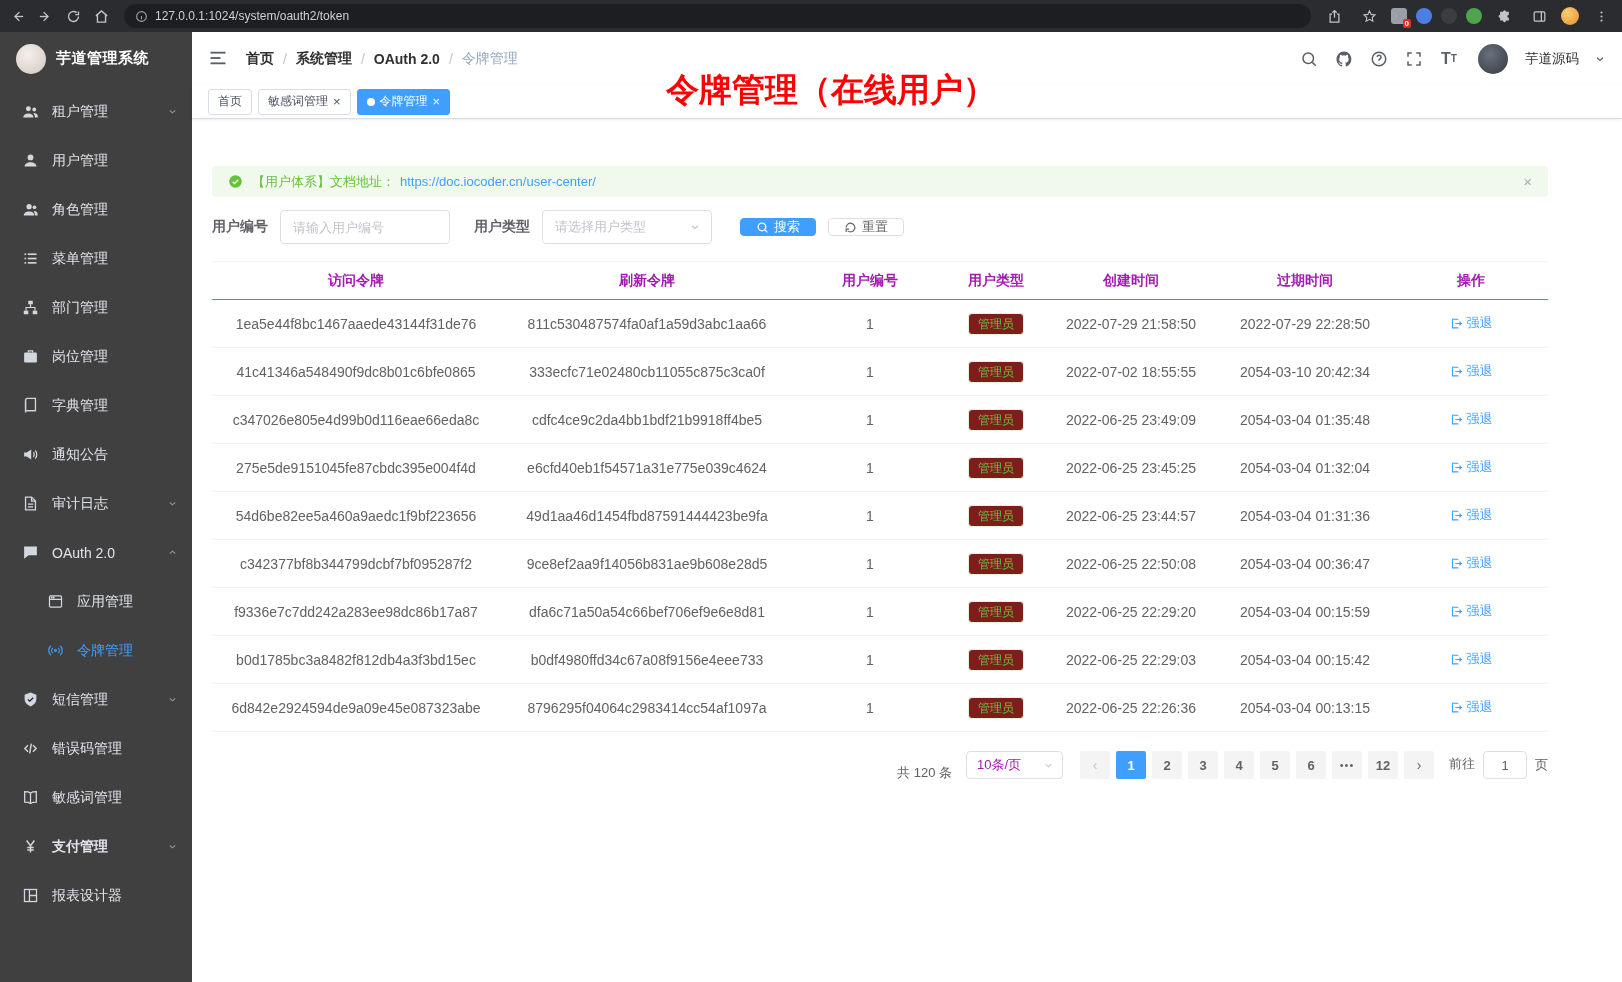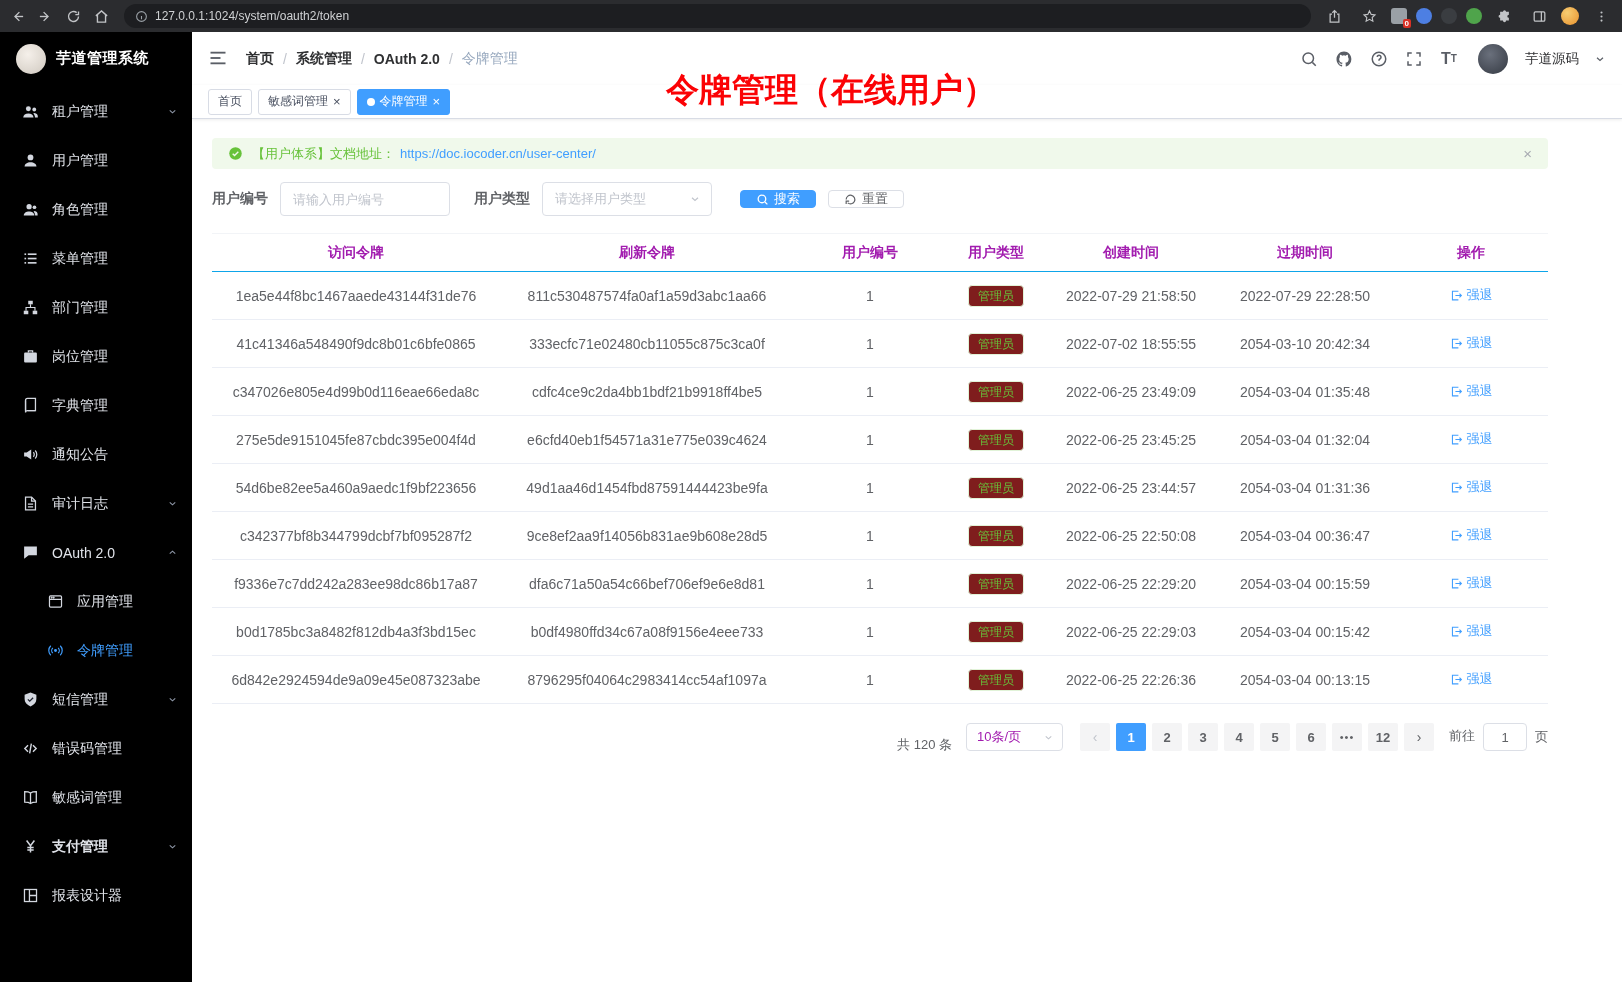--- a/index.html
+++ b/index.html
@@ -18,21 +18,21 @@
   .extc { width:16px; height:16px; border-radius:50%; display:inline-block; position:relative; flex-shrink:0; }
   .extc.gray { background:#9aa0a6; border-radius:3px; }
   .extc.blue { background:#4d7fe3; }
   .extc.dark { background:#3a3d41; }
   .extc.green { background:#4fa44b; }
   .ext-badge { position:absolute; right:-4px; bottom:-4px; background:#d93025; color:#fff; font-size:8px; line-height:9px; padding:0 2px; border-radius:2px; }
   .avatar-orange { width:18px; height:18px; border-radius:50%; background:radial-gradient(circle at 35% 32%, #f7cd72, #e8912d); flex-shrink:0; }
 
   
   .app { display:flex; height:950px; }
-  .sidebar { width:192px; background:#000000; flex-shrink:0; display:flex; flex-direction:column; overflow:hidden; }
+  .sidebar { width:192px; background:#404040; flex-shrink:0; display:flex; flex-direction:column; overflow:hidden; }
   .logo-row { height:53px; display:flex; align-items:center; padding-left:16px; gap:10px; flex-shrink:0; }
   .logo-img { width:30px; height:30px; border-radius:50%; background:radial-gradient(circle at 40% 35%, #f5f0ea, #cfc8bf); flex-shrink:0; }
   .logo-title { color:#fff; font-size:15px; font-weight:700; letter-spacing:.5px; }
   .menu { flex:1; padding-top:2px; }
   .menu-item { height:49px; display:flex; align-items:center; padding:0 14px 0 22px; font-size:14px; color:#e0e3e9; cursor:pointer; }
   .menu-item .micon { width:17px; height:17px; margin-right:13px; display:inline-flex; color:#d3d7df; flex-shrink:0; }
   .menu-item .micon svg { width:17px; height:17px; }
   .menu-item .mlabel { flex:1; white-space:nowrap; }
   .menu-item .chev { width:11px; height:11px; color:#8f98a8; display:inline-flex; }
   .menu-item .chev svg { width:11px; height:11px; }
@@ -63,21 +63,21 @@
   
   .tabbar { height:34px; display:flex; align-items:center; padding:0 16px; gap:6px; border-bottom:1px solid #d8dce5; box-shadow:0 1px 3px rgba(0,0,0,.08); flex-shrink:0; }
   .tab { height:26px; display:inline-flex; align-items:center; padding:0 9px; border:1px solid #d8dce5; border-radius:3px; background:#fff; color:#495060; font-size:12px; gap:5px; cursor:pointer; }
   .tab.active { background:#409eff; border-color:#409eff; color:#fff; }
   .tdot { width:8px; height:8px; border-radius:50%; background:#fff; }
   .tclose { font-size:13px; line-height:1; cursor:pointer; }
 
   
   .content { flex:1; padding:19px 74px 0 20px; overflow:hidden; }
 
-  .alert { height:31px; background:#f0f9eb; border-radius:4px; display:flex; align-items:center; padding:0 16px; font-size:13px; }
+  .alert { height:31px; background:#f0f9eb; border-radius:4px; display:flex; align-items:center; padding:0 16px; font-size:13px;margin-top:28px; }
   .acheck { width:15px; height:15px; margin-right:9px; flex-shrink:0; }
   .acheck svg { width:15px; height:15px; }
   .atext { color:#67c23a; }
   .alink { color:#409eff; margin-left:5px; text-decoration:none; cursor:pointer; }
   .aclose { margin-left:auto; color:#a8abb2; font-size:15px; cursor:pointer; }
 
   .filters { display:flex; align-items:center; margin-top:13px; }
   .flabel { font-weight:700; color:#606266; font-size:14px; margin-right:12px; }
   .finput { width:170px; height:34px; border:1px solid #dcdfe6; border-radius:4px; padding:0 12px; font-size:13px; color:#606266; outline:none; margin-right:24px; }
   .finput::placeholder { color:#c0c4cc; }

